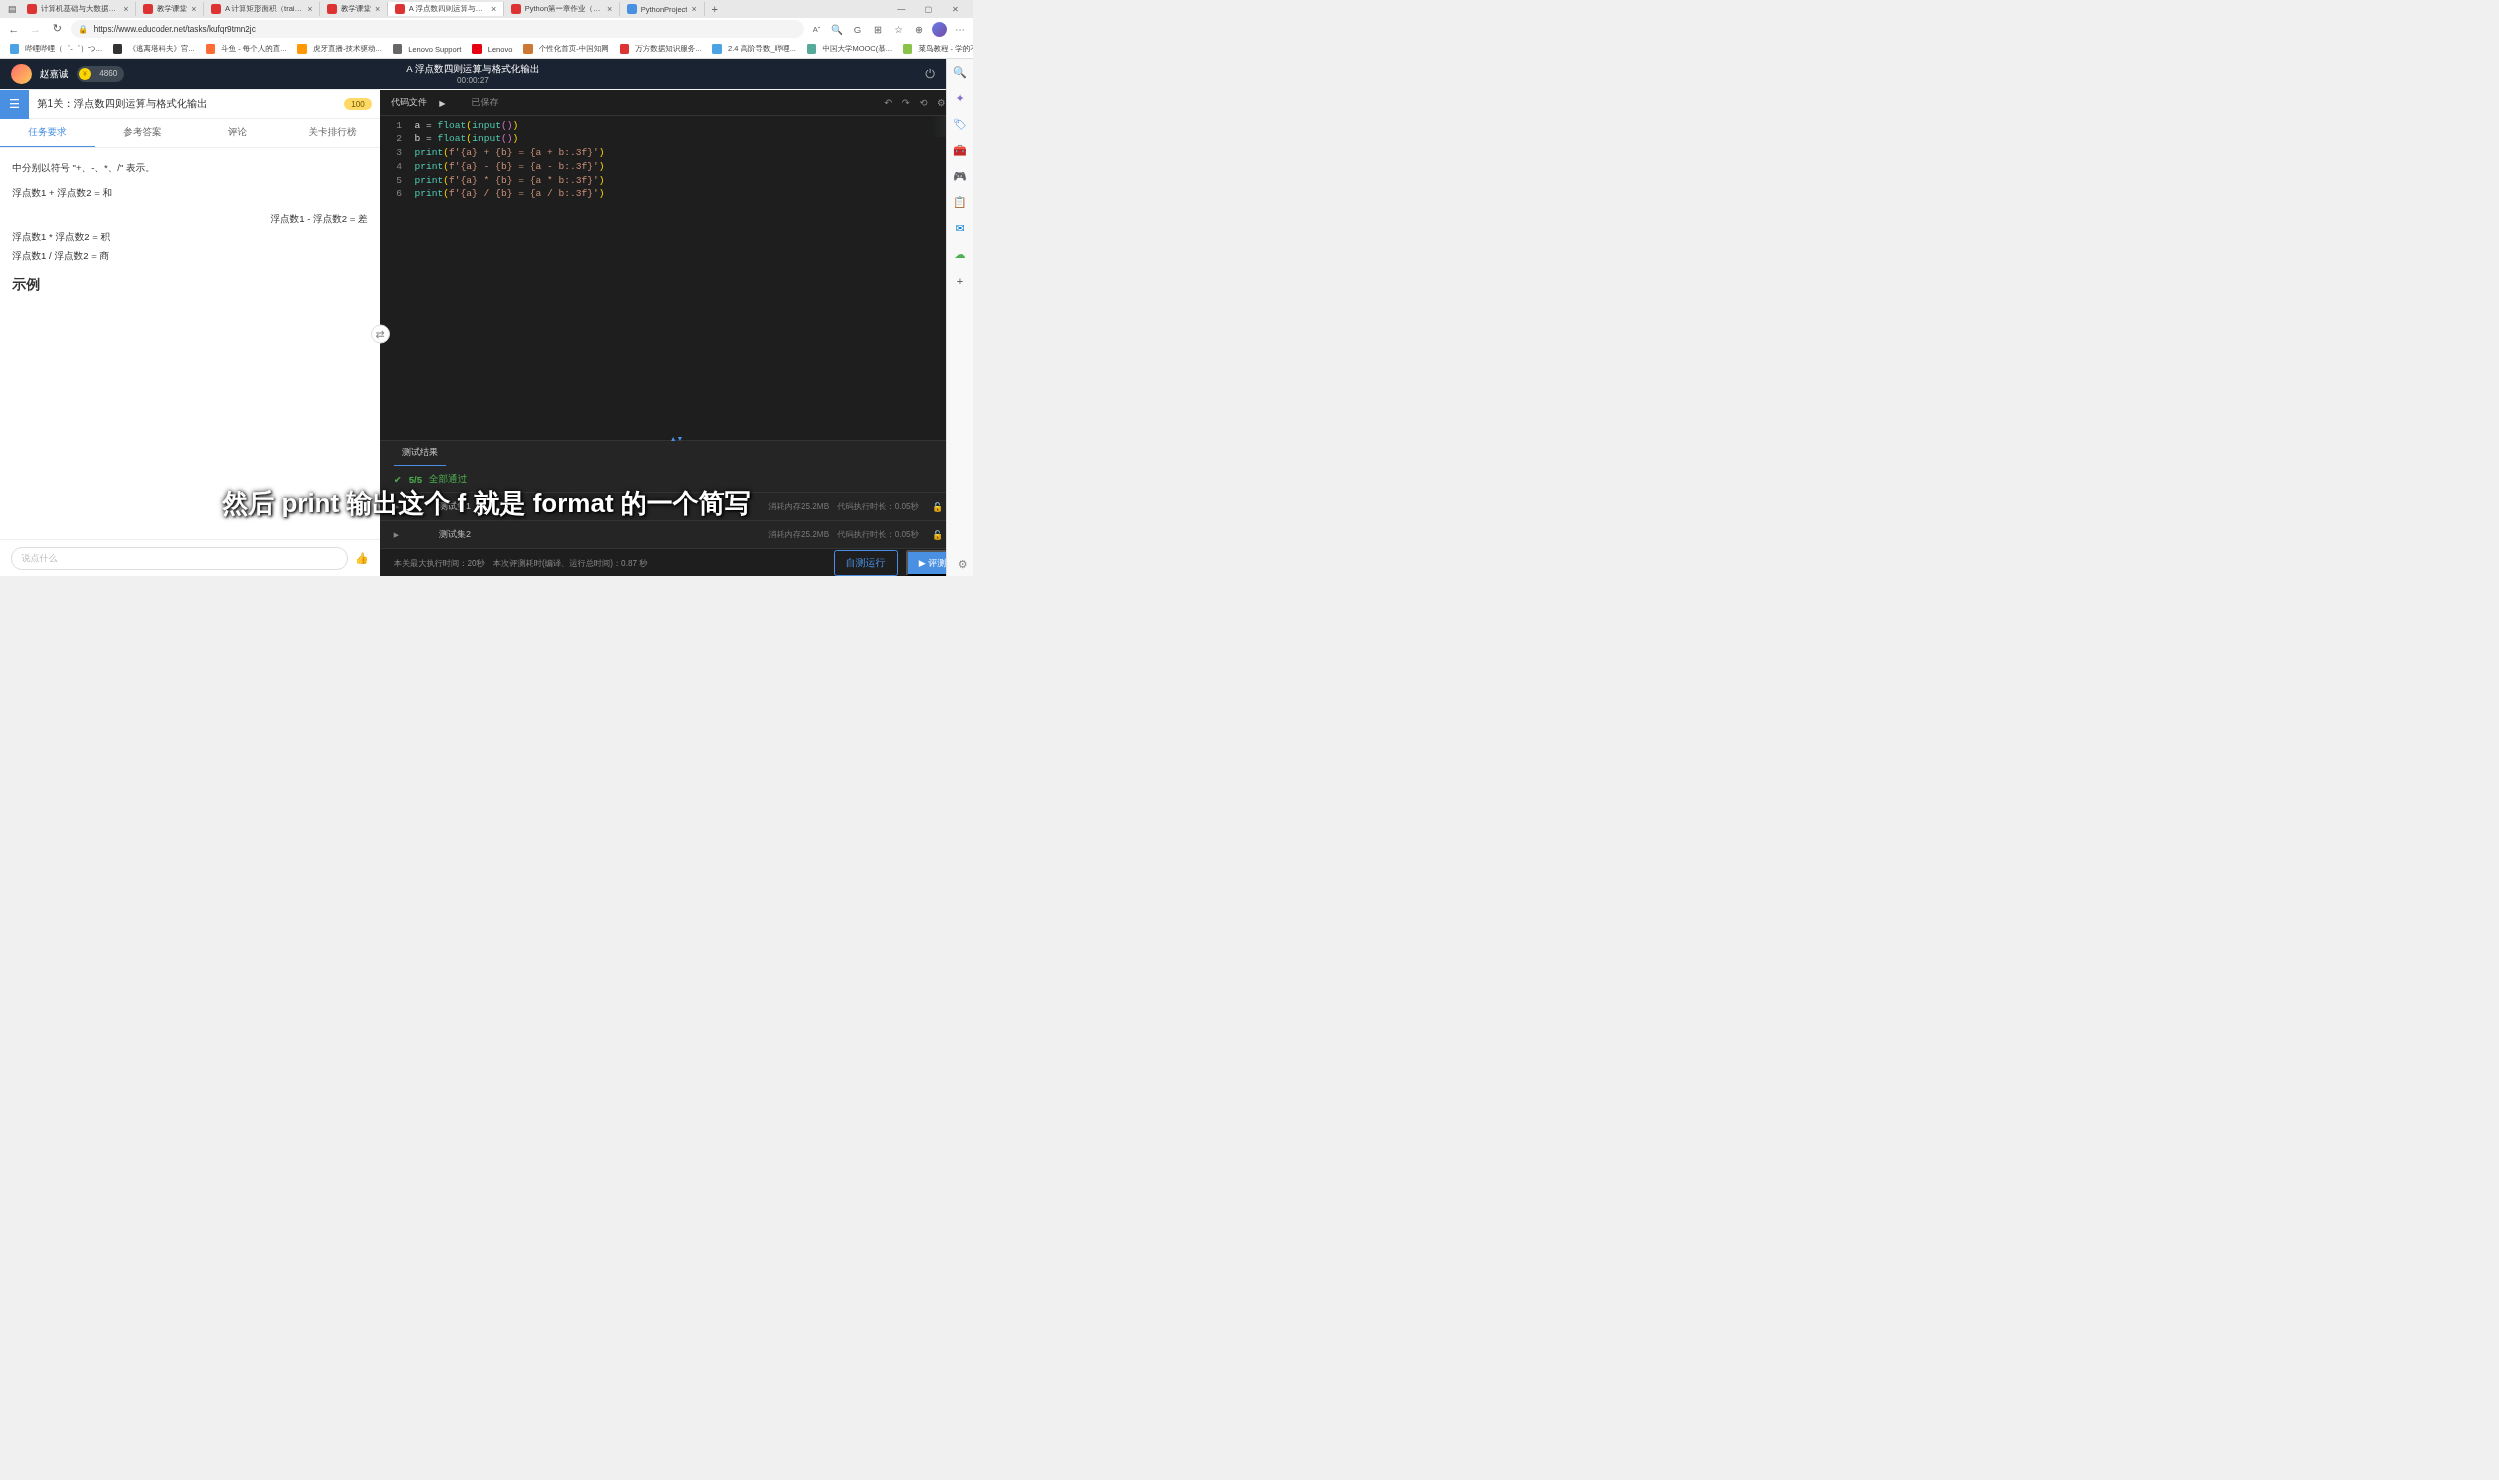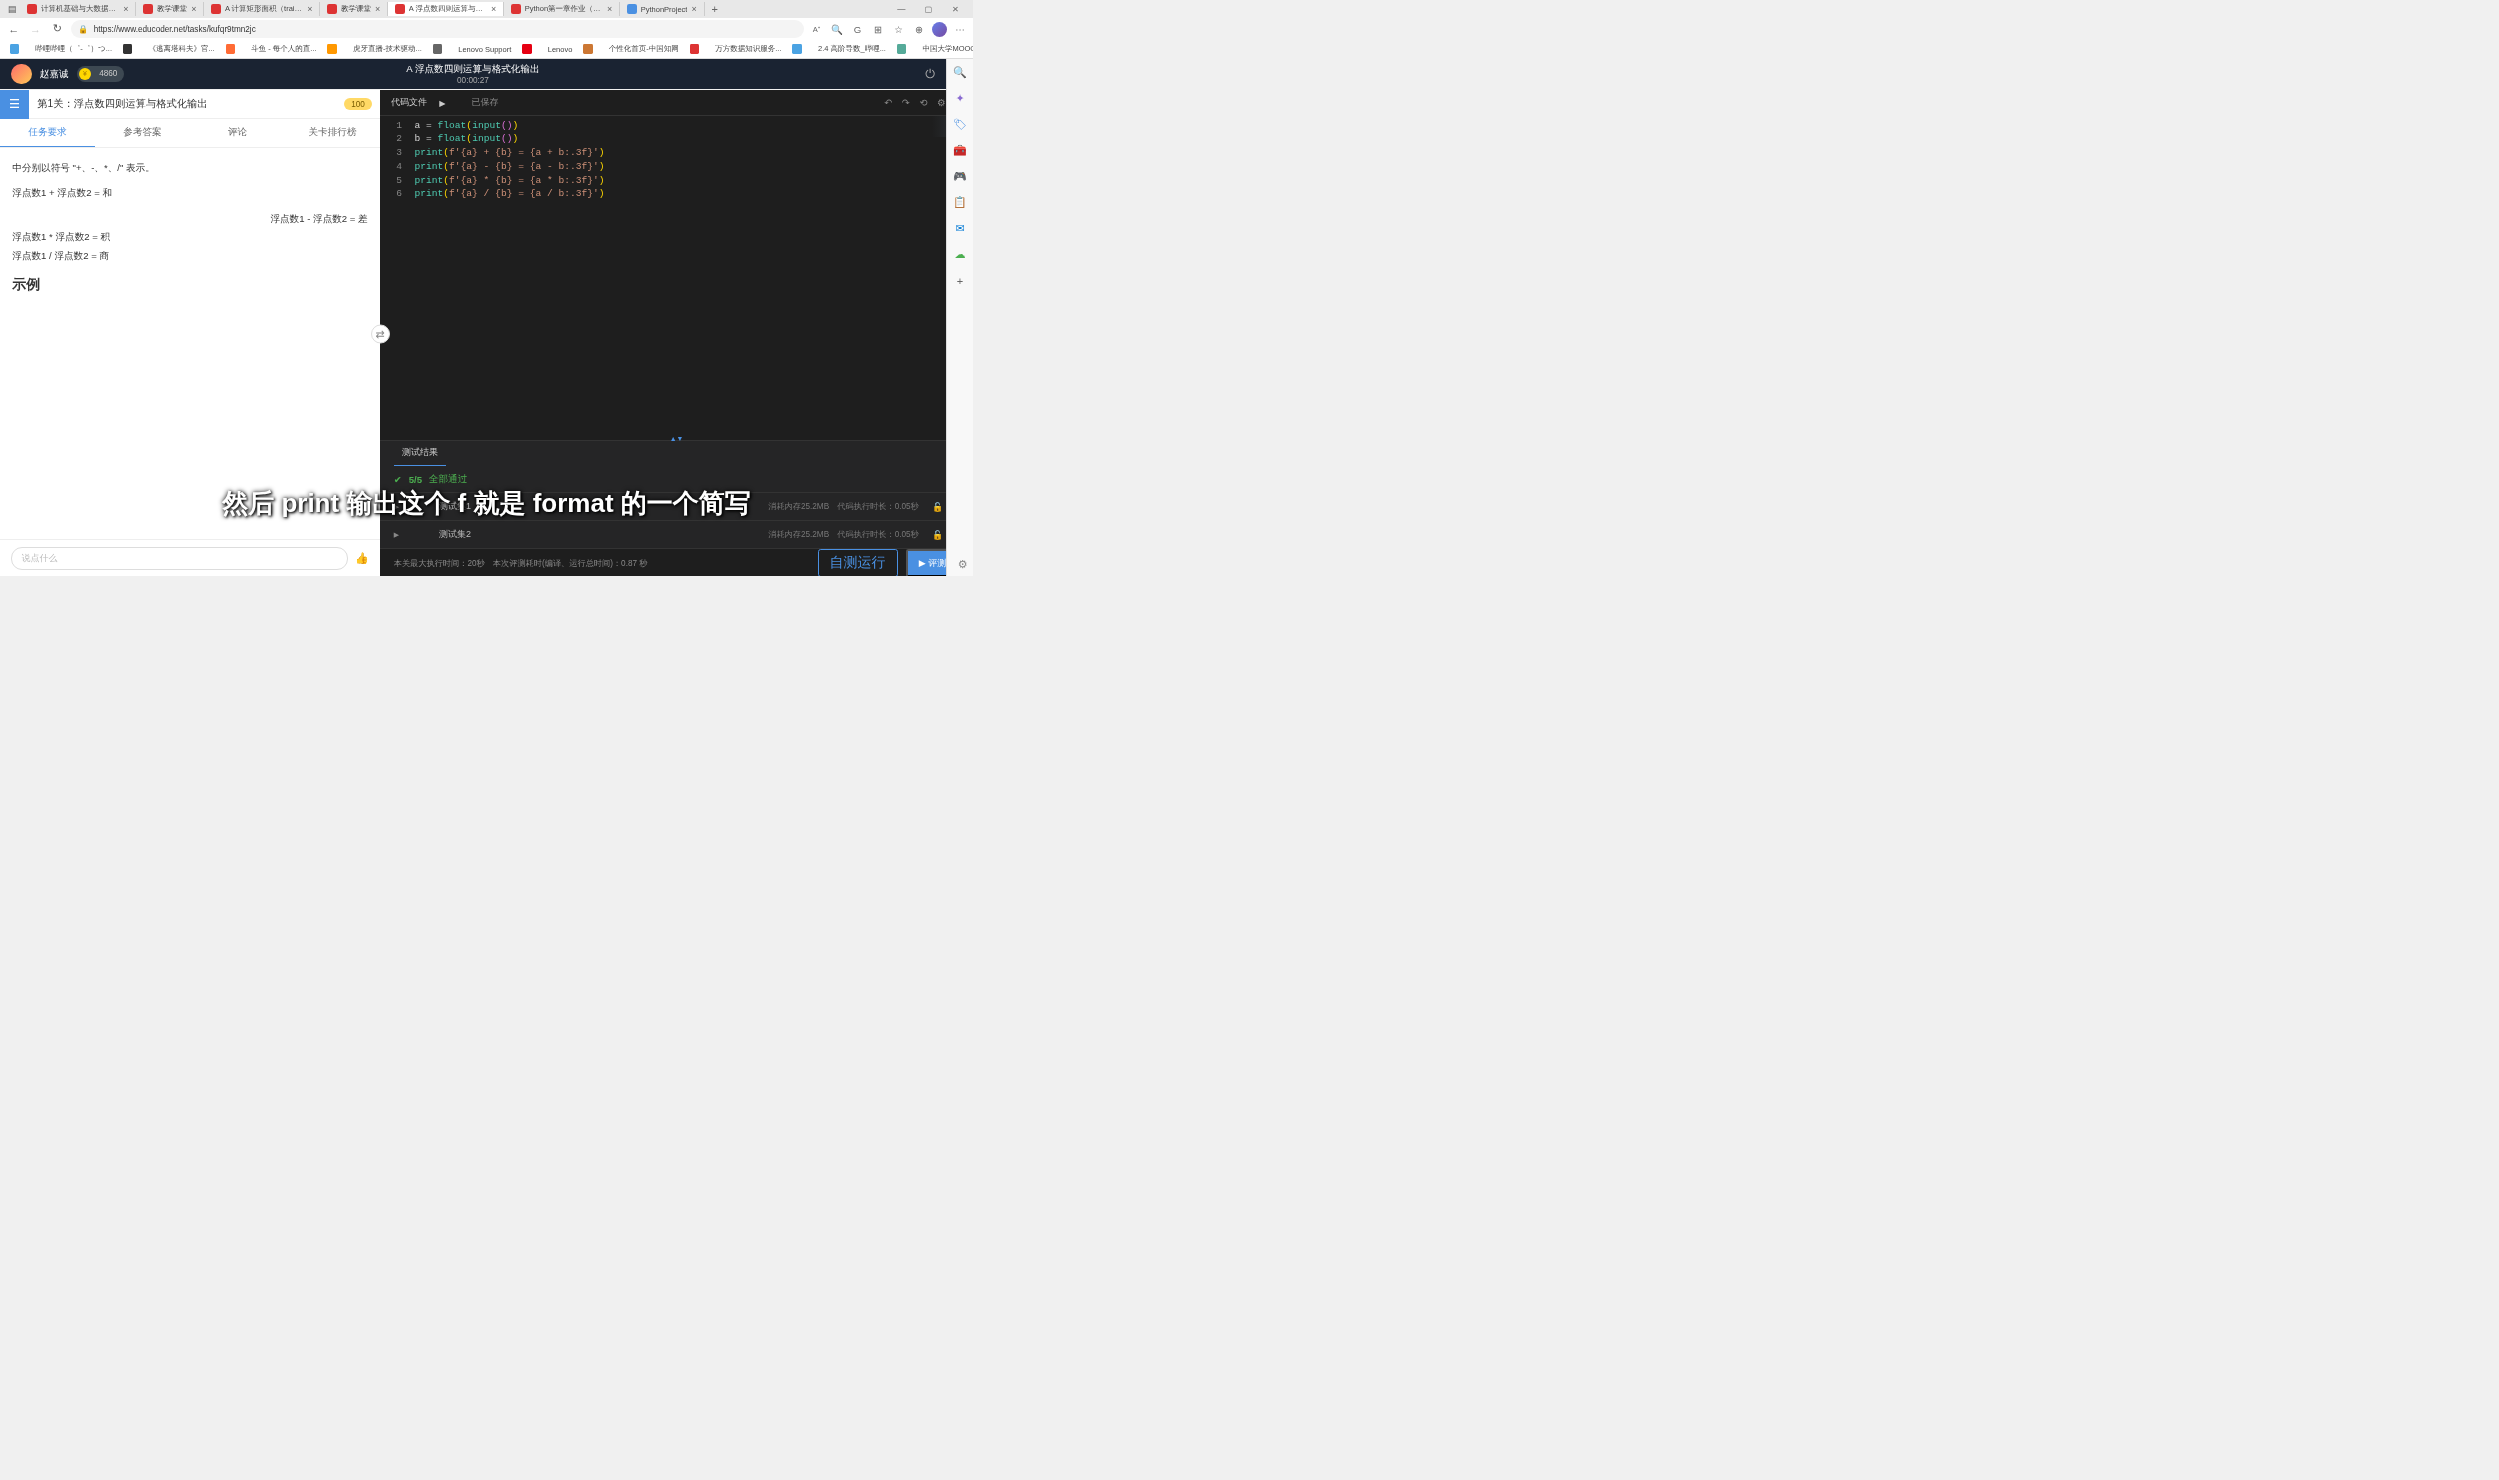--- a/index.html
+++ b/index.html
@@ -20,21 +20,21 @@
 
 .nav-bar { display: flex; align-items: center; height: 22px; padding: 0 5.5px; gap: 5.5px; background: #fff; }
 .nav-btn { width: 16.4px; height: 16.4px; display: flex; align-items: center; justify-content: center; color: #555; font-size: 11px; border-radius: 2.7px; }
 .url-bar { flex: 1; display: flex; align-items: center; height: 18px; background: #f4f4f4; border-radius: 9px; padding: 0 6.9px; gap: 5.5px; font-size: 8.2px; color: #333; }
 .url-icon { color: #888; font-size: 8.2px; }
 .nav-icons { display: flex; gap: 5.5px; align-items: center; }
 .nav-action { width: 15px; height: 15px; display: flex; align-items: center; justify-content: center; color: #666; font-size: 9.6px; }
 .avatar-small { width: 15px; height: 15px; border-radius: 50%; background: linear-gradient(135deg, #667eea, #764ba2); }
 
 .bookmark-bar { display: flex; align-items: center; height: 19px; padding: 0 5.5px; gap: 2.7px; background: #fff; border-bottom: 0.7px solid #ddd; overflow: hidden; }
-.bookmark { display: flex; align-items: center; gap: 16px; padding: 1.4px 4.1px; font-size: 7.5px; color: #444; white-space: nowrap; border-radius: 2.1px; }
+.bookmark { display: flex; align-items: center; gap: 6px; padding: 1.4px 4.1px; font-size: 7.5px; color: #444; white-space: nowrap; border-radius: 2.1px; }
 .bm-icon { width: 9.6px; height: 9.6px; border-radius: 1.4px; flex-shrink: 0; }
 
 
 .app { display: flex; height: calc(576px - 59px); }
 
 
 .app-header { position: absolute; top: 59px; left: 0; right: 27px; height: 30px; background: #1a2332; display: flex; align-items: center; padding: 0 11px; z-index: 2; }
 .user-info { display: flex; align-items: center; gap: 8.2px; }
 .user-avatar { width: 20.6px; height: 20.6px; border-radius: 50%; background: linear-gradient(135deg, #ff6b6b, #feca57); }
 .user-name { color: #fff; font-size: 9.6px; }
@@ -105,21 +105,21 @@
 .test-row { display: flex; align-items: center; padding: 6.9px 13.7px; border-top: 0.7px solid #333; gap: 6.9px; }
 .test-chevron { color: #888; font-size: 6.9px; }
 .test-name { color: #bbb; font-size: 9px; flex: 1; padding-left: 33px; }
 .test-meta { color: #777; font-size: 8.2px; margin-right: 6.9px; }
 .lock-icon { color: #4a90e2; font-size: 9px; }
 .check-circle { color: #4caf50; font-size: 10.3px; }
 
 .bottom-bar { display: flex; align-items: center; height: 29px; padding: 0 13.7px; background: #1e1e1e; border-top: 0.7px solid #333; gap: 2px; }
 .bottom-info { color: #888; font-size: 8.2px; }
 .bottom-actions { margin-left: auto; display: flex; gap: 8.2px; }
-.btn-outline { border: 0.7px solid #4a90e2; color: #4a90e2; background: transparent; padding: 4.1px 11px; border-radius: 2.7px; font-size: 14px; }
+.btn-outline { border: 0.7px solid #4a90e2; color: #4a90e2; background: transparent; padding: 4.1px 11px; border-radius: 2.7px; font-size: 10px; }
 .btn-primary { background: #4a90e2; color: #fff; padding: 4.1px 11px; border-radius: 2.7px; font-size: 9px; display: flex; align-items: center; gap: 2.7px; }
 
 
 .right-sidebar { position: absolute; right: 0; top: 59px; bottom: 0; width: 27px; background: #f8f8f8; border-left: 0.7px solid #ddd; display: flex; flex-direction: column; align-items: center; padding-top: 5.5px; gap: 9.6px; }
 .sb-icon { width: 16.4px; height: 16.4px; display: flex; align-items: center; justify-content: center; font-size: 11px; border-radius: 2.7px; }
 
 
 .subtitle-overlay { position: absolute; bottom: 55px; left: 50%; transform: translateX(-50%); font-size: 26px; font-weight: bold; color: #fff; text-shadow: 0 0 5.5px #000, 1.4px 1.4px 2.7px #000; white-space: nowrap; z-index: 100; }
 
 .settings-gear { position: absolute; right: 5.5px; bottom: 5.5px; color: #888; font-size: 11px; z-index: 50; }

